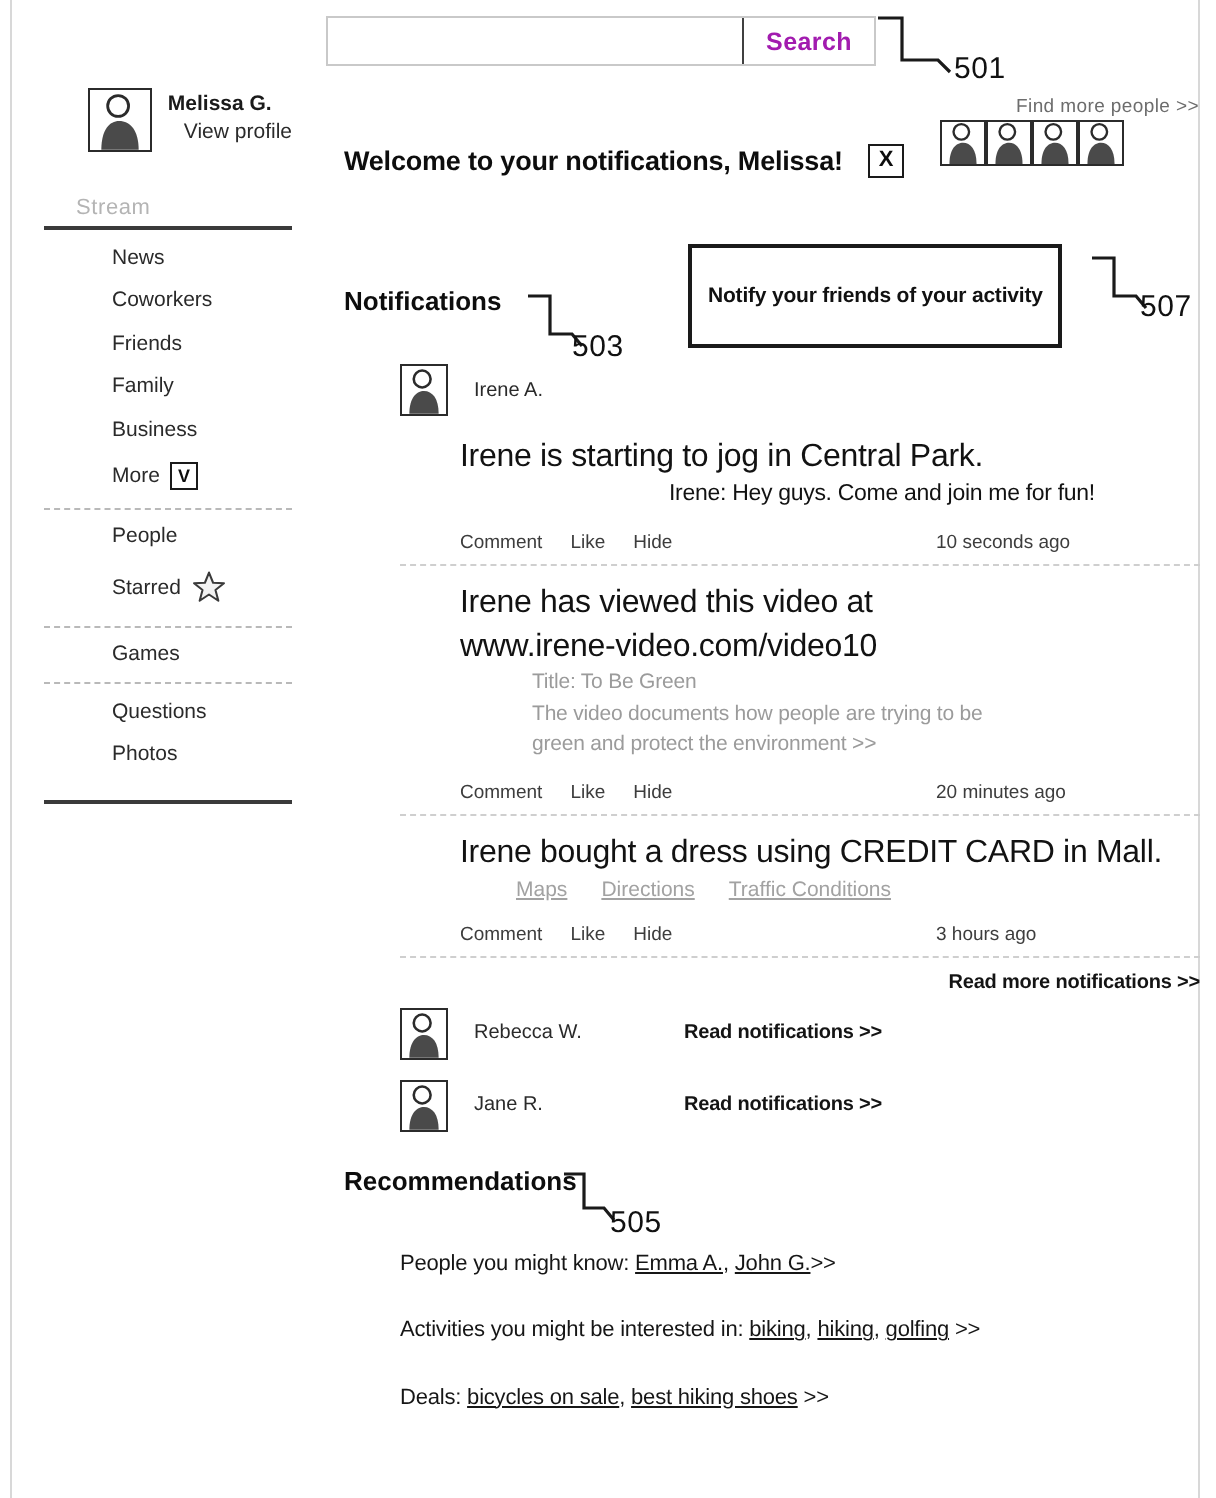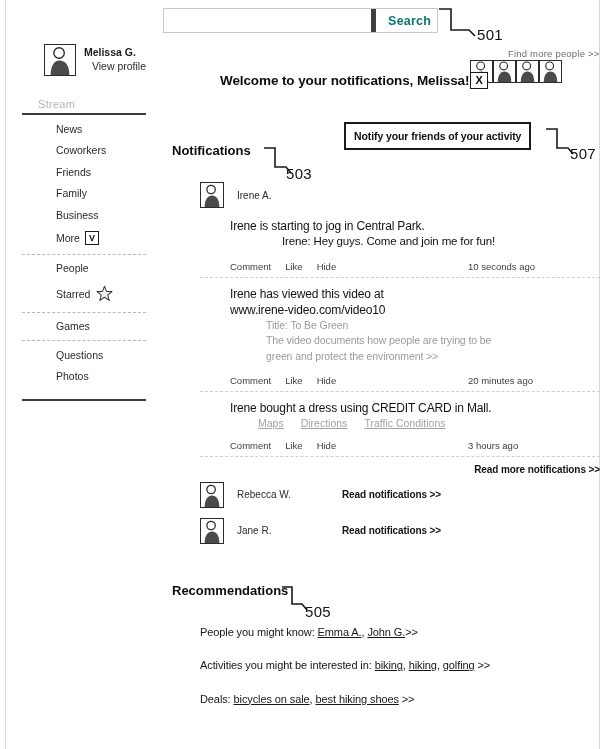--- a/index.html
+++ b/index.html
@@ -63,29 +63,28 @@
     background: transparent;
     font-family: "Liberation Sans", sans-serif;
     font-size: 11px;
     padding: 0 6px;
     color: #222;
   }
   #search-button {
     flex: 0 0 auto;
     width: 66px;
     border: none;
-    border-left: 5px solid #404040;
+    border-left: 1px solid #404040;
     background: #fff;
     font-family: "Liberation Sans", sans-serif;
     font-size: 12.5px;
     font-weight: bold;
-    color: #0f766e;
+    color: #a21caf;
     cursor: pointer;
     letter-spacing: .2px;
-    text-align: right;
   }
 
   
   .ref-num {
     font-family: "Liberation Sans", sans-serif;
     font-size: 15px;
     color: #111;
     letter-spacing: .3px;
   }
   .leader { position: absolute; overflow: visible; }
@@ -110,22 +109,21 @@
     border-left-width: 0.75px;
   }
   #people-strip .avatar-box:first-child { border-left-width: 1.5px; }
   #people-strip .avatar-box:last-child { border-right-width: 1.5px; }
 
   
   #welcome-row {
     left: 172px; top: 72px;
     display: flex;
     align-items: center;
-    gap: 1px;
-    margin-left: 48px;
+    gap: 13px;
   }
   #welcome-title {
     font-size: 13.5px;
     font-weight: bold;
     color: #0d0d0d;
     letter-spacing: -.1px;
   }
   #welcome-close {
     box-sizing: border-box;
     border: 1.5px solid #1a1a1a;
@@ -200,21 +198,21 @@
     height: 0;
     border-top: 2.5px solid #3a3a3a;
   }
 
   
   #notify-box {
     left: 344px; top: 122px;
     box-sizing: border-box;
     border: 2px solid #1a1a1a;
     background: #fff;
-    padding: 6px 8px;
+    padding: 18px 8px;
     font-size: 10.5px;
     font-weight: bold;
     color: #111;
     cursor: pointer;
     letter-spacing: -.1px;
   }
   #notifications-heading {
     left: 172px; top: 143px;
     font-size: 13px;
     font-weight: bold;
@@ -248,31 +246,32 @@
     color: #141414;
     cursor: pointer;
     letter-spacing: -.1px;
   }
 
   .note {
     padding: 8px 0 5px 30px;
     border-bottom: 1px dashed #cfcfcf;
   }
   .note-head {
-    font-size: 12px;
+    font-size: 16px;
     color: #121212;
     line-height: 1.35;
     letter-spacing: -.15px;
   }
   .note-sub {
     font-size: 11.5px;
     color: #121212;
     line-height: 1.35;
     padding-left: 52px;
     letter-spacing: -.15px;
+    text-align: center;
   }
   .note-detail {
     font-size: 10.5px;
     color: #9b9b9b;
     line-height: 1.45;
     padding-left: 36px;
     letter-spacing: -.1px;
   }
   .note-links {
     padding-left: 28px;

